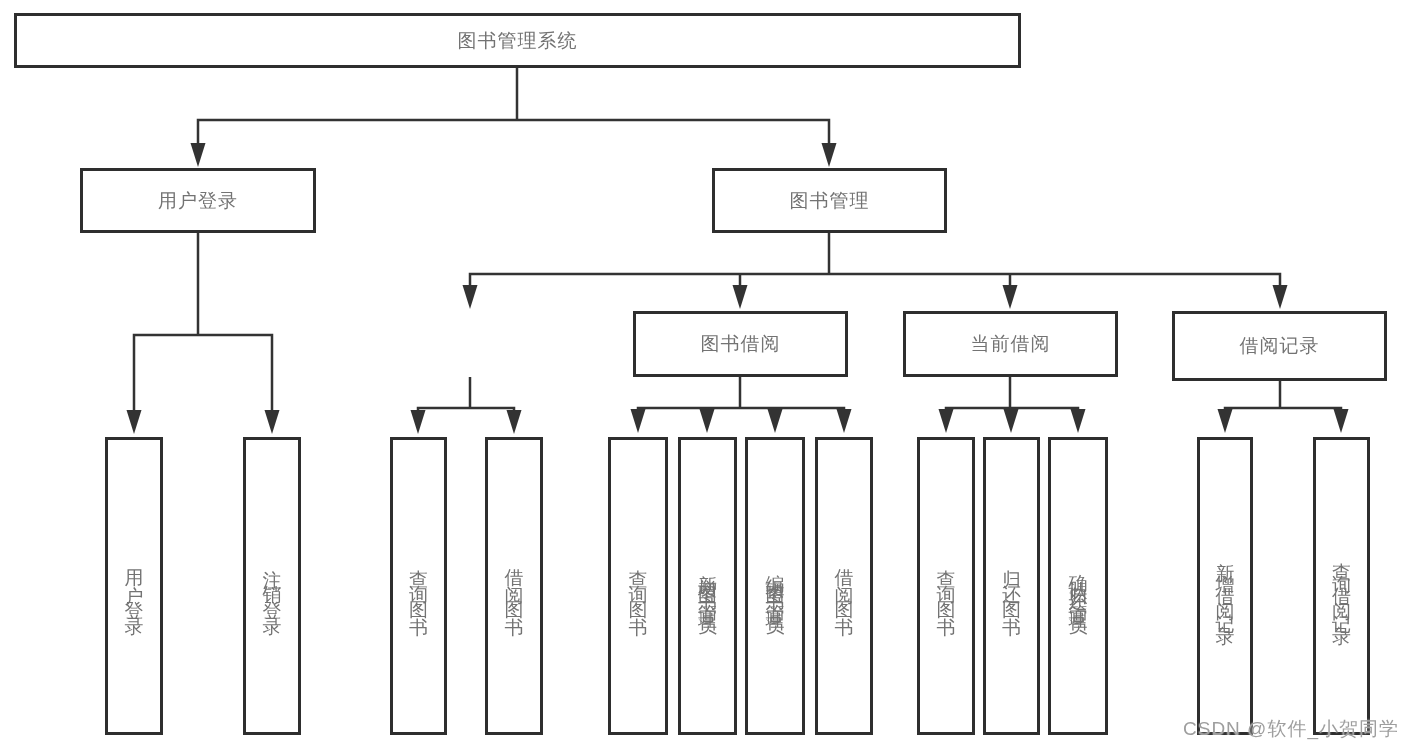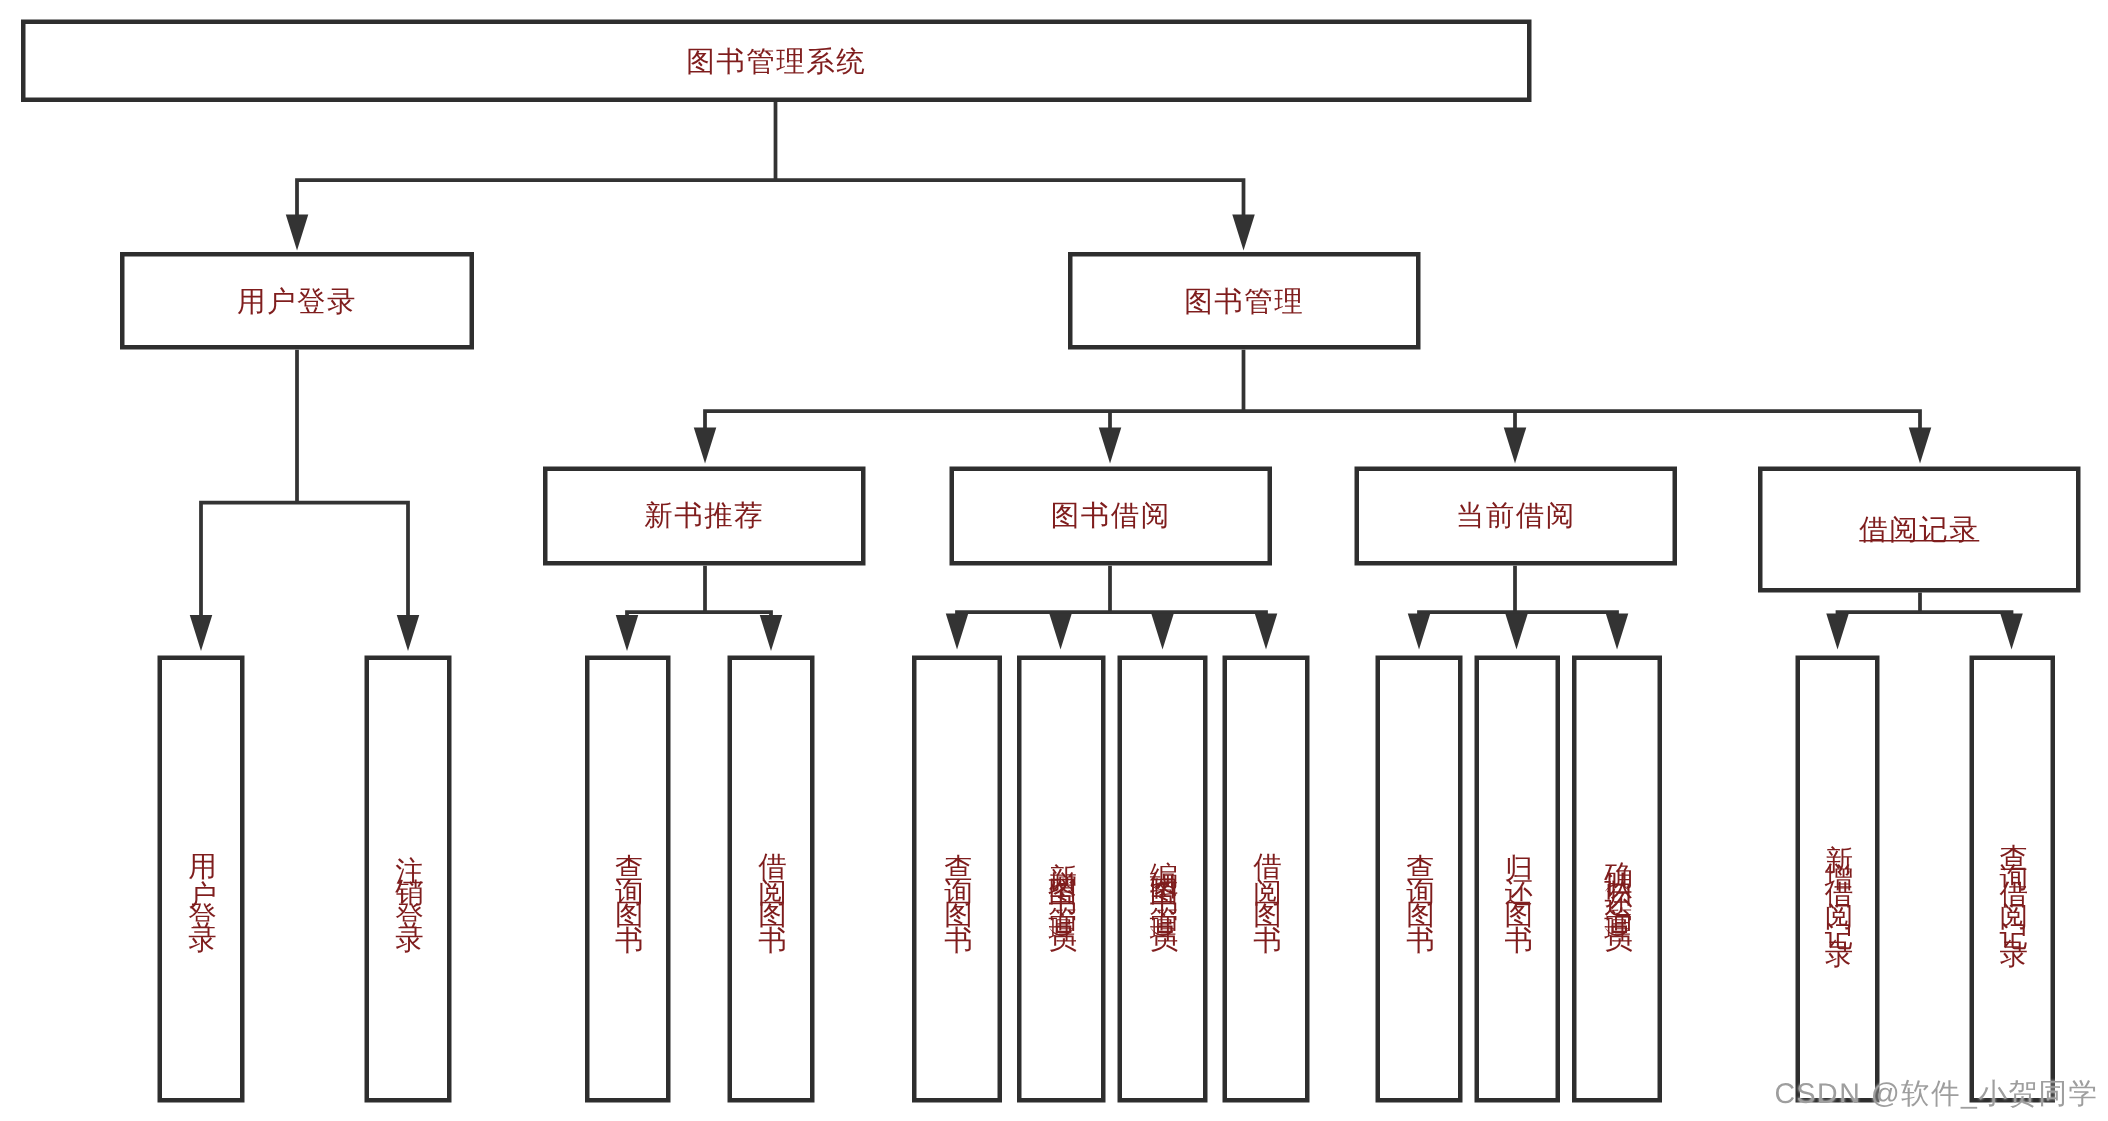--- a/index.html
+++ b/index.html
@@ -20,21 +20,21 @@
     pointer-events: none;
   }
   .node {
     position: absolute;
     box-sizing: border-box;
     border: 3px solid #2e2e2e;
     background: #ffffff;
     display: flex;
     align-items: center;
     justify-content: center;
-    color: #7f1d1d;
+    color: #737373;
   }
   .h-label { font-size: 19px; letter-spacing: 1px; white-space: nowrap; }
   .v-node span {
     writing-mode: vertical-rl;
     text-orientation: mixed;
     font-size: 19px;
     white-space: nowrap;
   }
   .v4 span { letter-spacing: 16px; }
   .v6 span { letter-spacing: 13px; }
@@ -110,30 +110,27 @@
     <span class="h-label">图书管理系统</span>
   </div>
 
   <div class="node" style="left:80px; top:168px; width:236px; height:65px;">
     <span class="h-label">用户登录</span>
   </div>
   <div class="node" style="left:712px; top:168px; width:235px; height:65px;justify-content:center;">
     <span class="h-label">图书管理</span>
   </div>
 
-  <div class="node" style="left:362px; top:311px; width:215px; height:66px;">
-    <span class="h-label">新书推荐</span>
-  </div>
   <div class="node" style="left:633px; top:311px; width:215px; height:66px;">
     <span class="h-label">图书借阅</span>
   </div>
   <div class="node" style="left:903px; top:311px; width:215px; height:66px;">
     <span class="h-label">当前借阅</span>
   </div>
-  <div class="node" style="left:1172px; top:311px; width:215px; height:84px;text-decoration:underline;">
+  <div class="node" style="left:1172px; top:311px; width:215px; height:70px;">
     <span class="h-label">借阅记录</span>
   </div>
 
   <div class="node v-node v4" style="left:105px; top:437px; width:58px; height:298px;">
     <span>用户登录</span>
   </div>
   <div class="node v-node v4" style="left:243px; top:437px; width:58px; height:298px;">
     <span>注销登录</span>
   </div>
 

